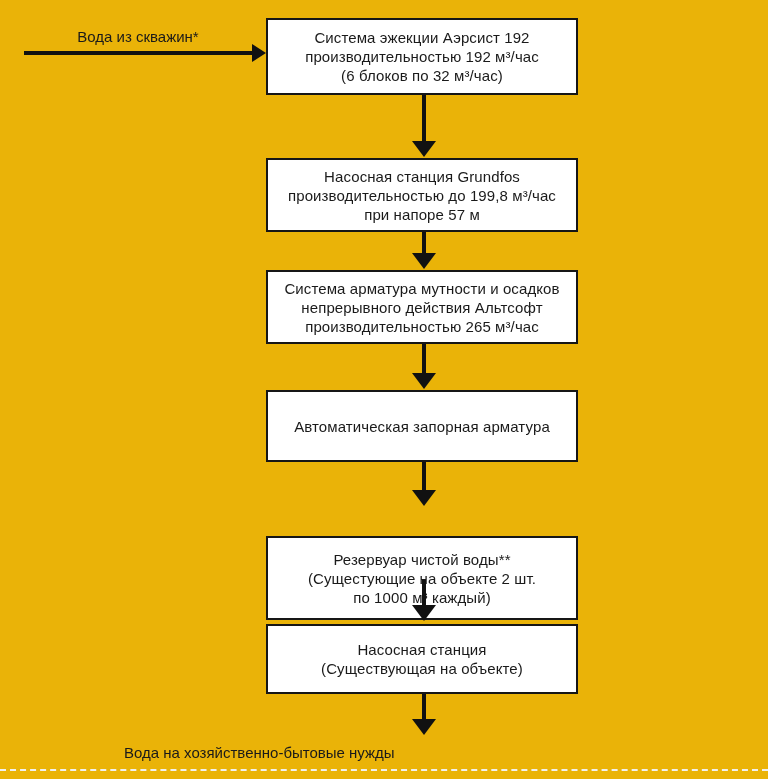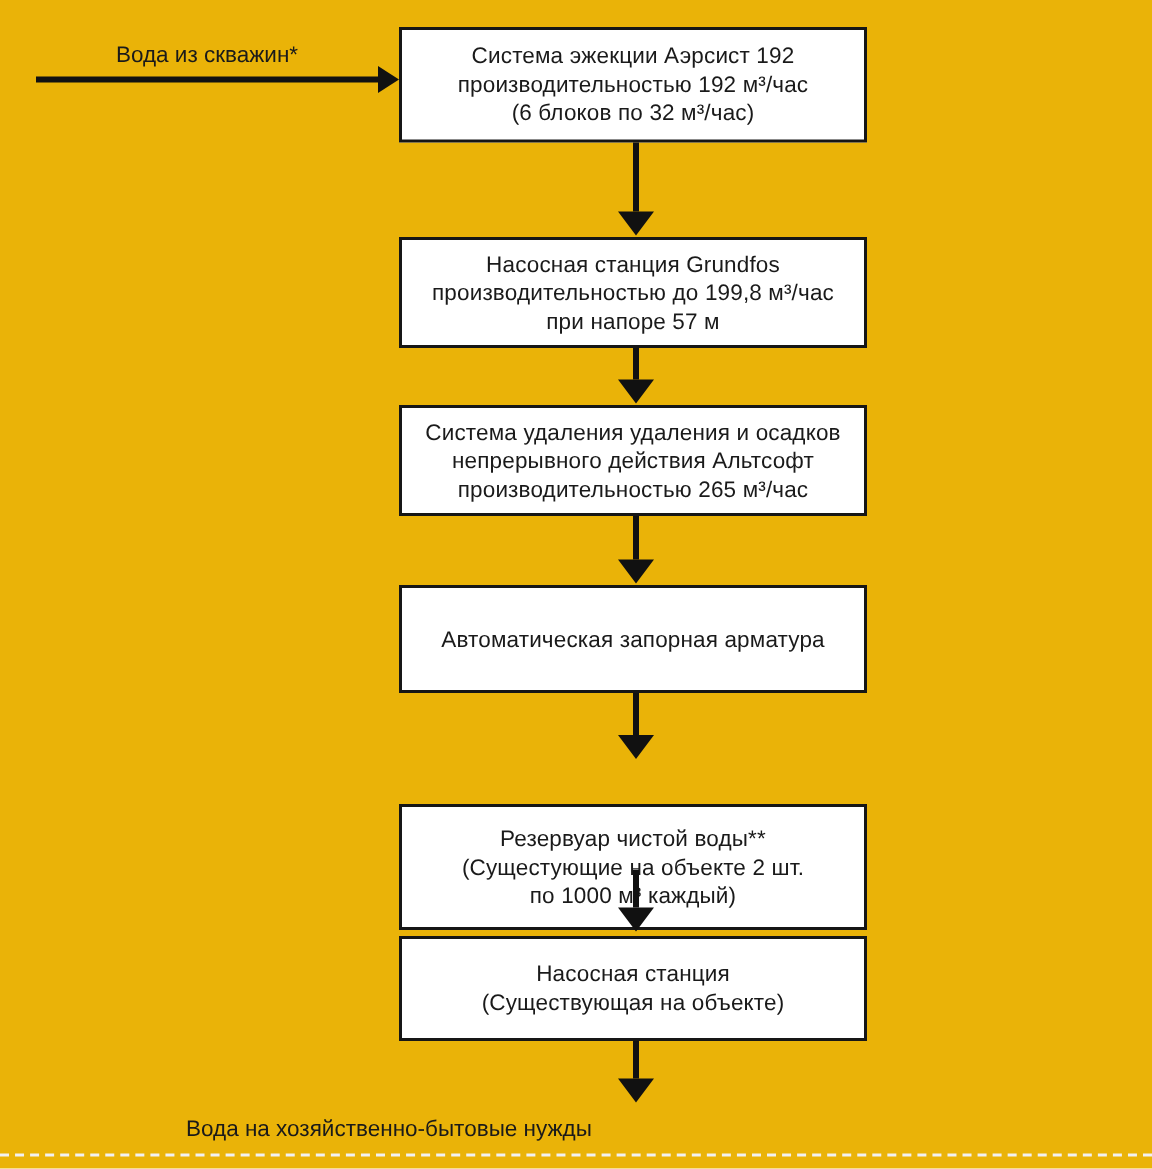--- a/index.html
+++ b/index.html
@@ -108,21 +108,21 @@
   <div class="flow-box" style="top:158px;height:74px;">
     <span class="line">Насосная станция Grundfos</span>
     <span class="line">производительностью до 199,8 м³/час</span>
     <span class="line">при напоре 57 м</span>
   </div>
 
   <div class="vline" style="top:232px;height:21px;"></div>
   <div class="head-down" style="top:253px;"></div>
 
   <div class="flow-box" style="top:270px;height:74px;">
-    <span class="line">Система удаления удаления и осадков</span>
+    <span class="line">Система арматура мутности и осадков</span>
     <span class="line">непрерывного действия Альтсофт</span>
     <span class="line">производительностью 265 м³/час</span>
   </div>
 
   <div class="vline" style="top:344px;height:29px;"></div>
   <div class="head-down" style="top:373px;"></div>
 
   <div class="flow-box" style="top:390px;height:72px;">
     <span class="line">Автоматическая запорная арматура</span>
   </div>

